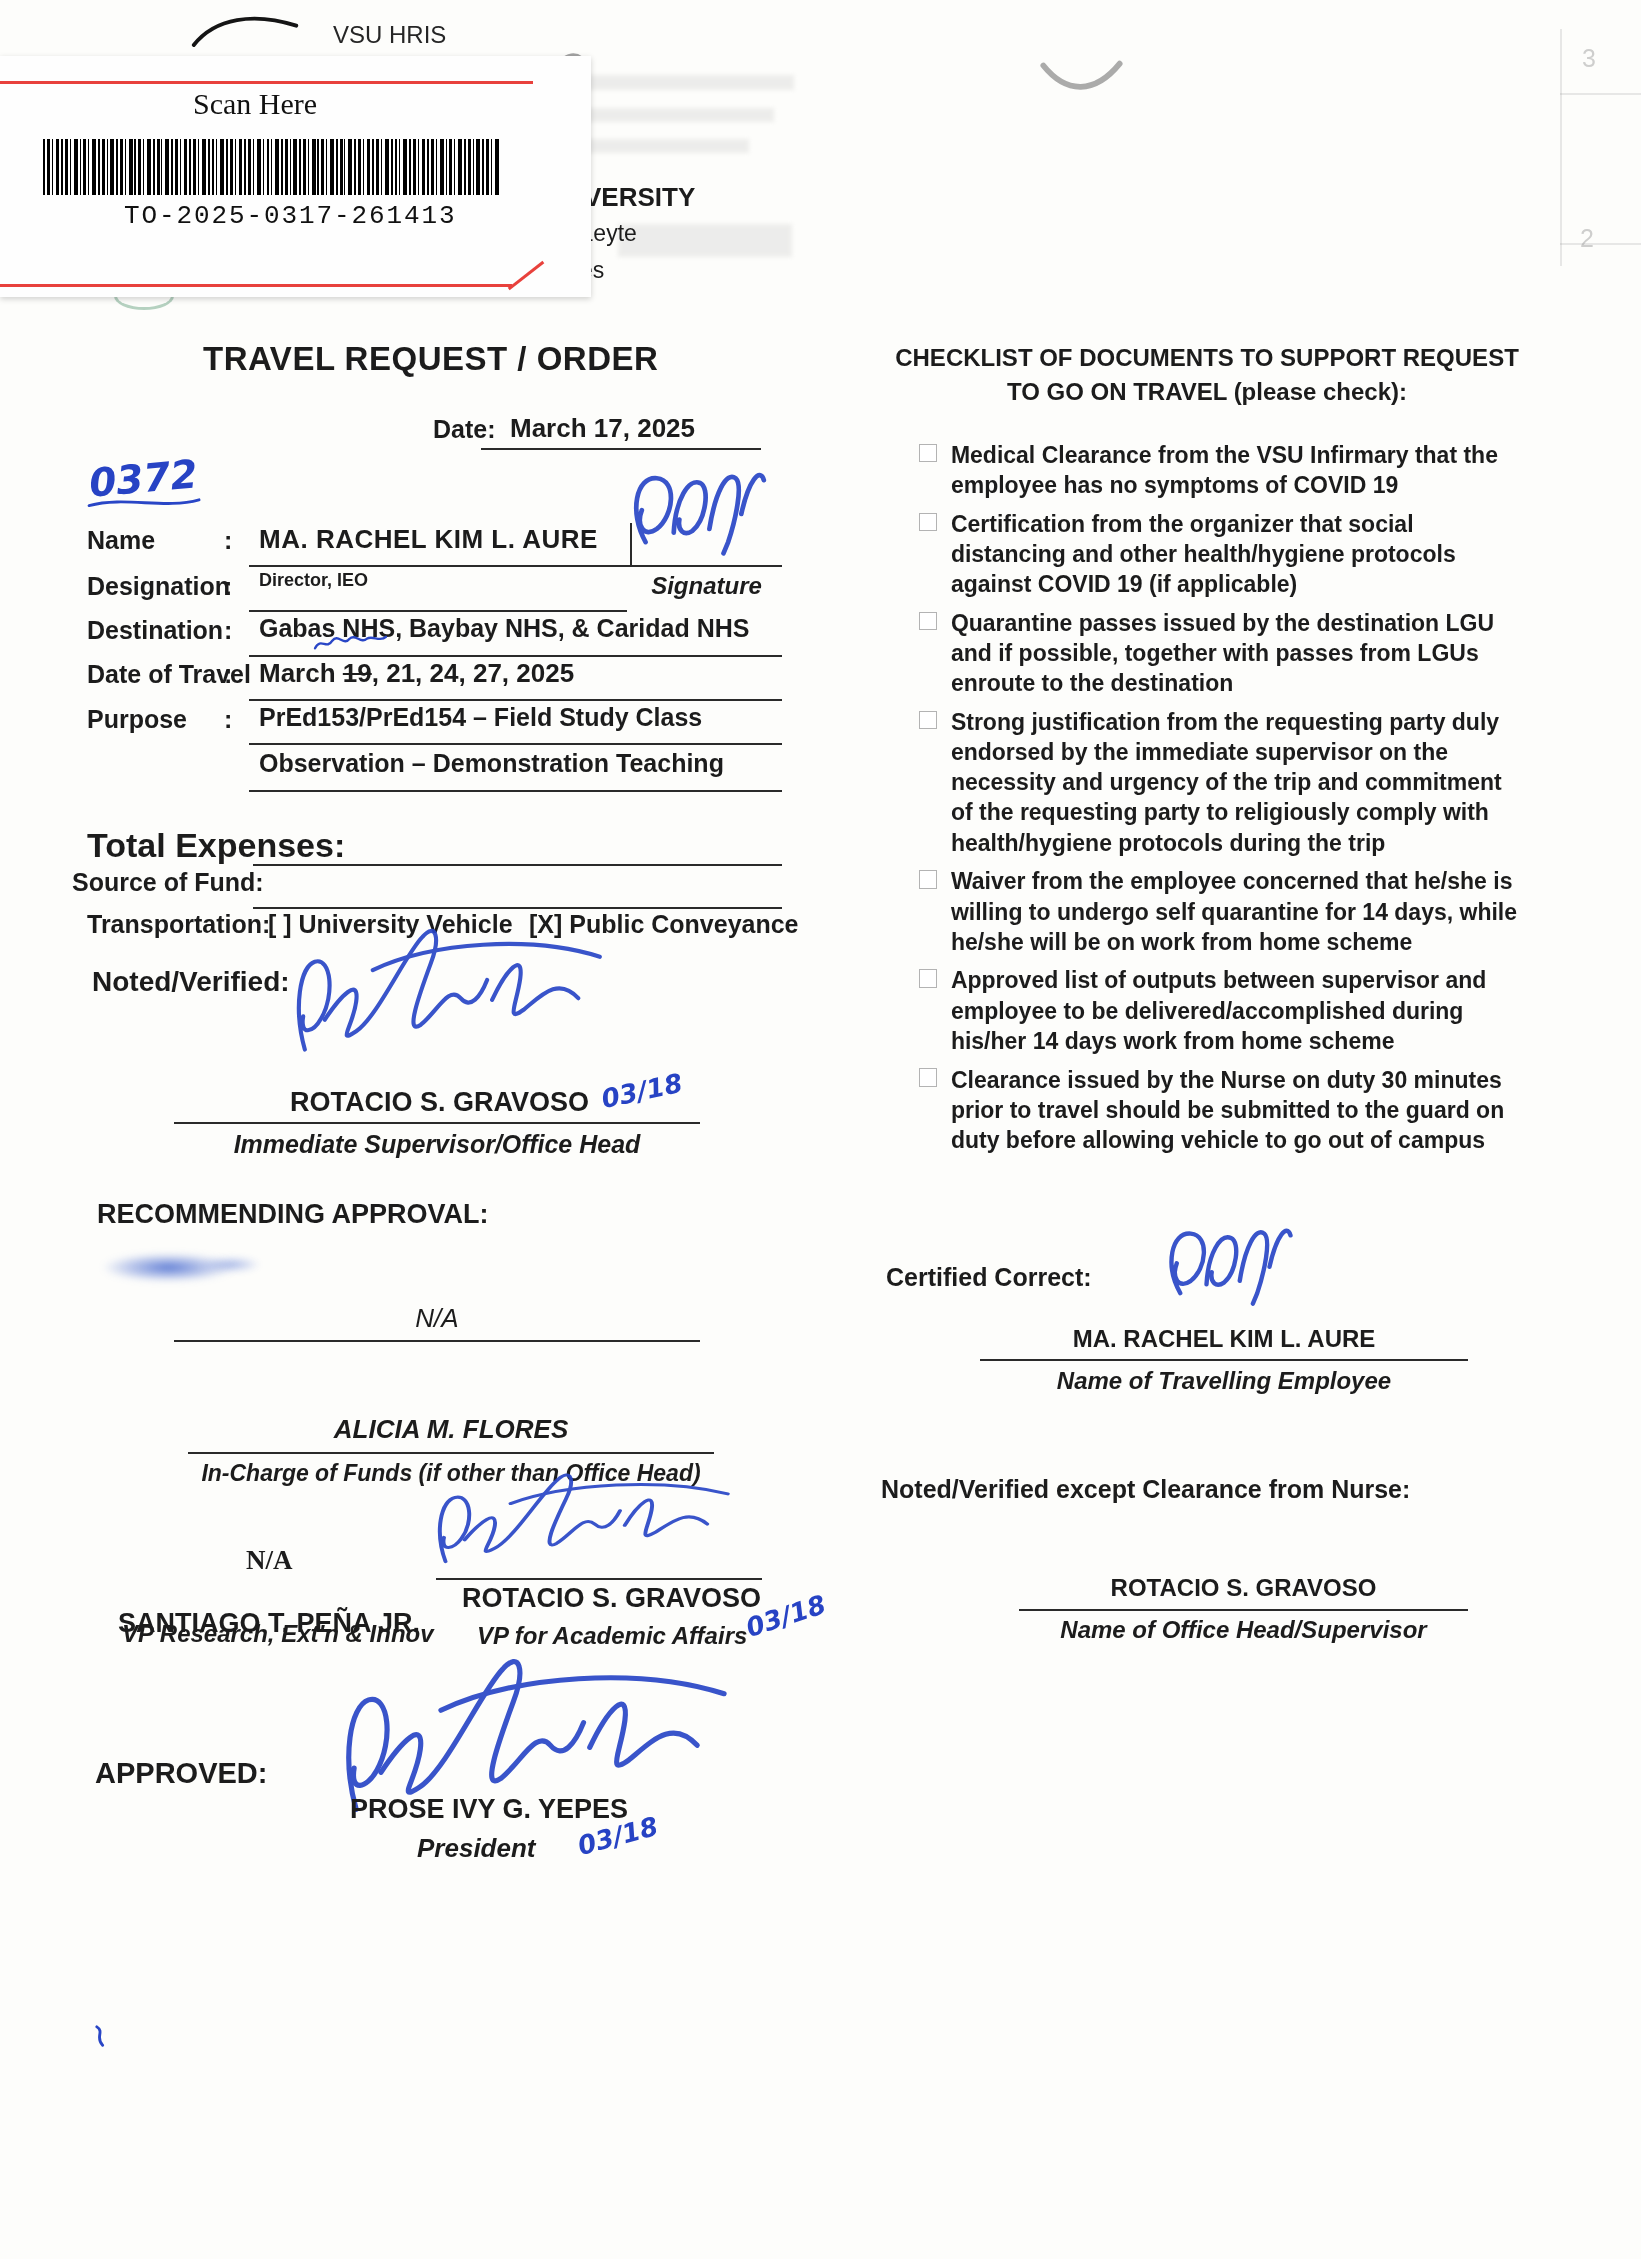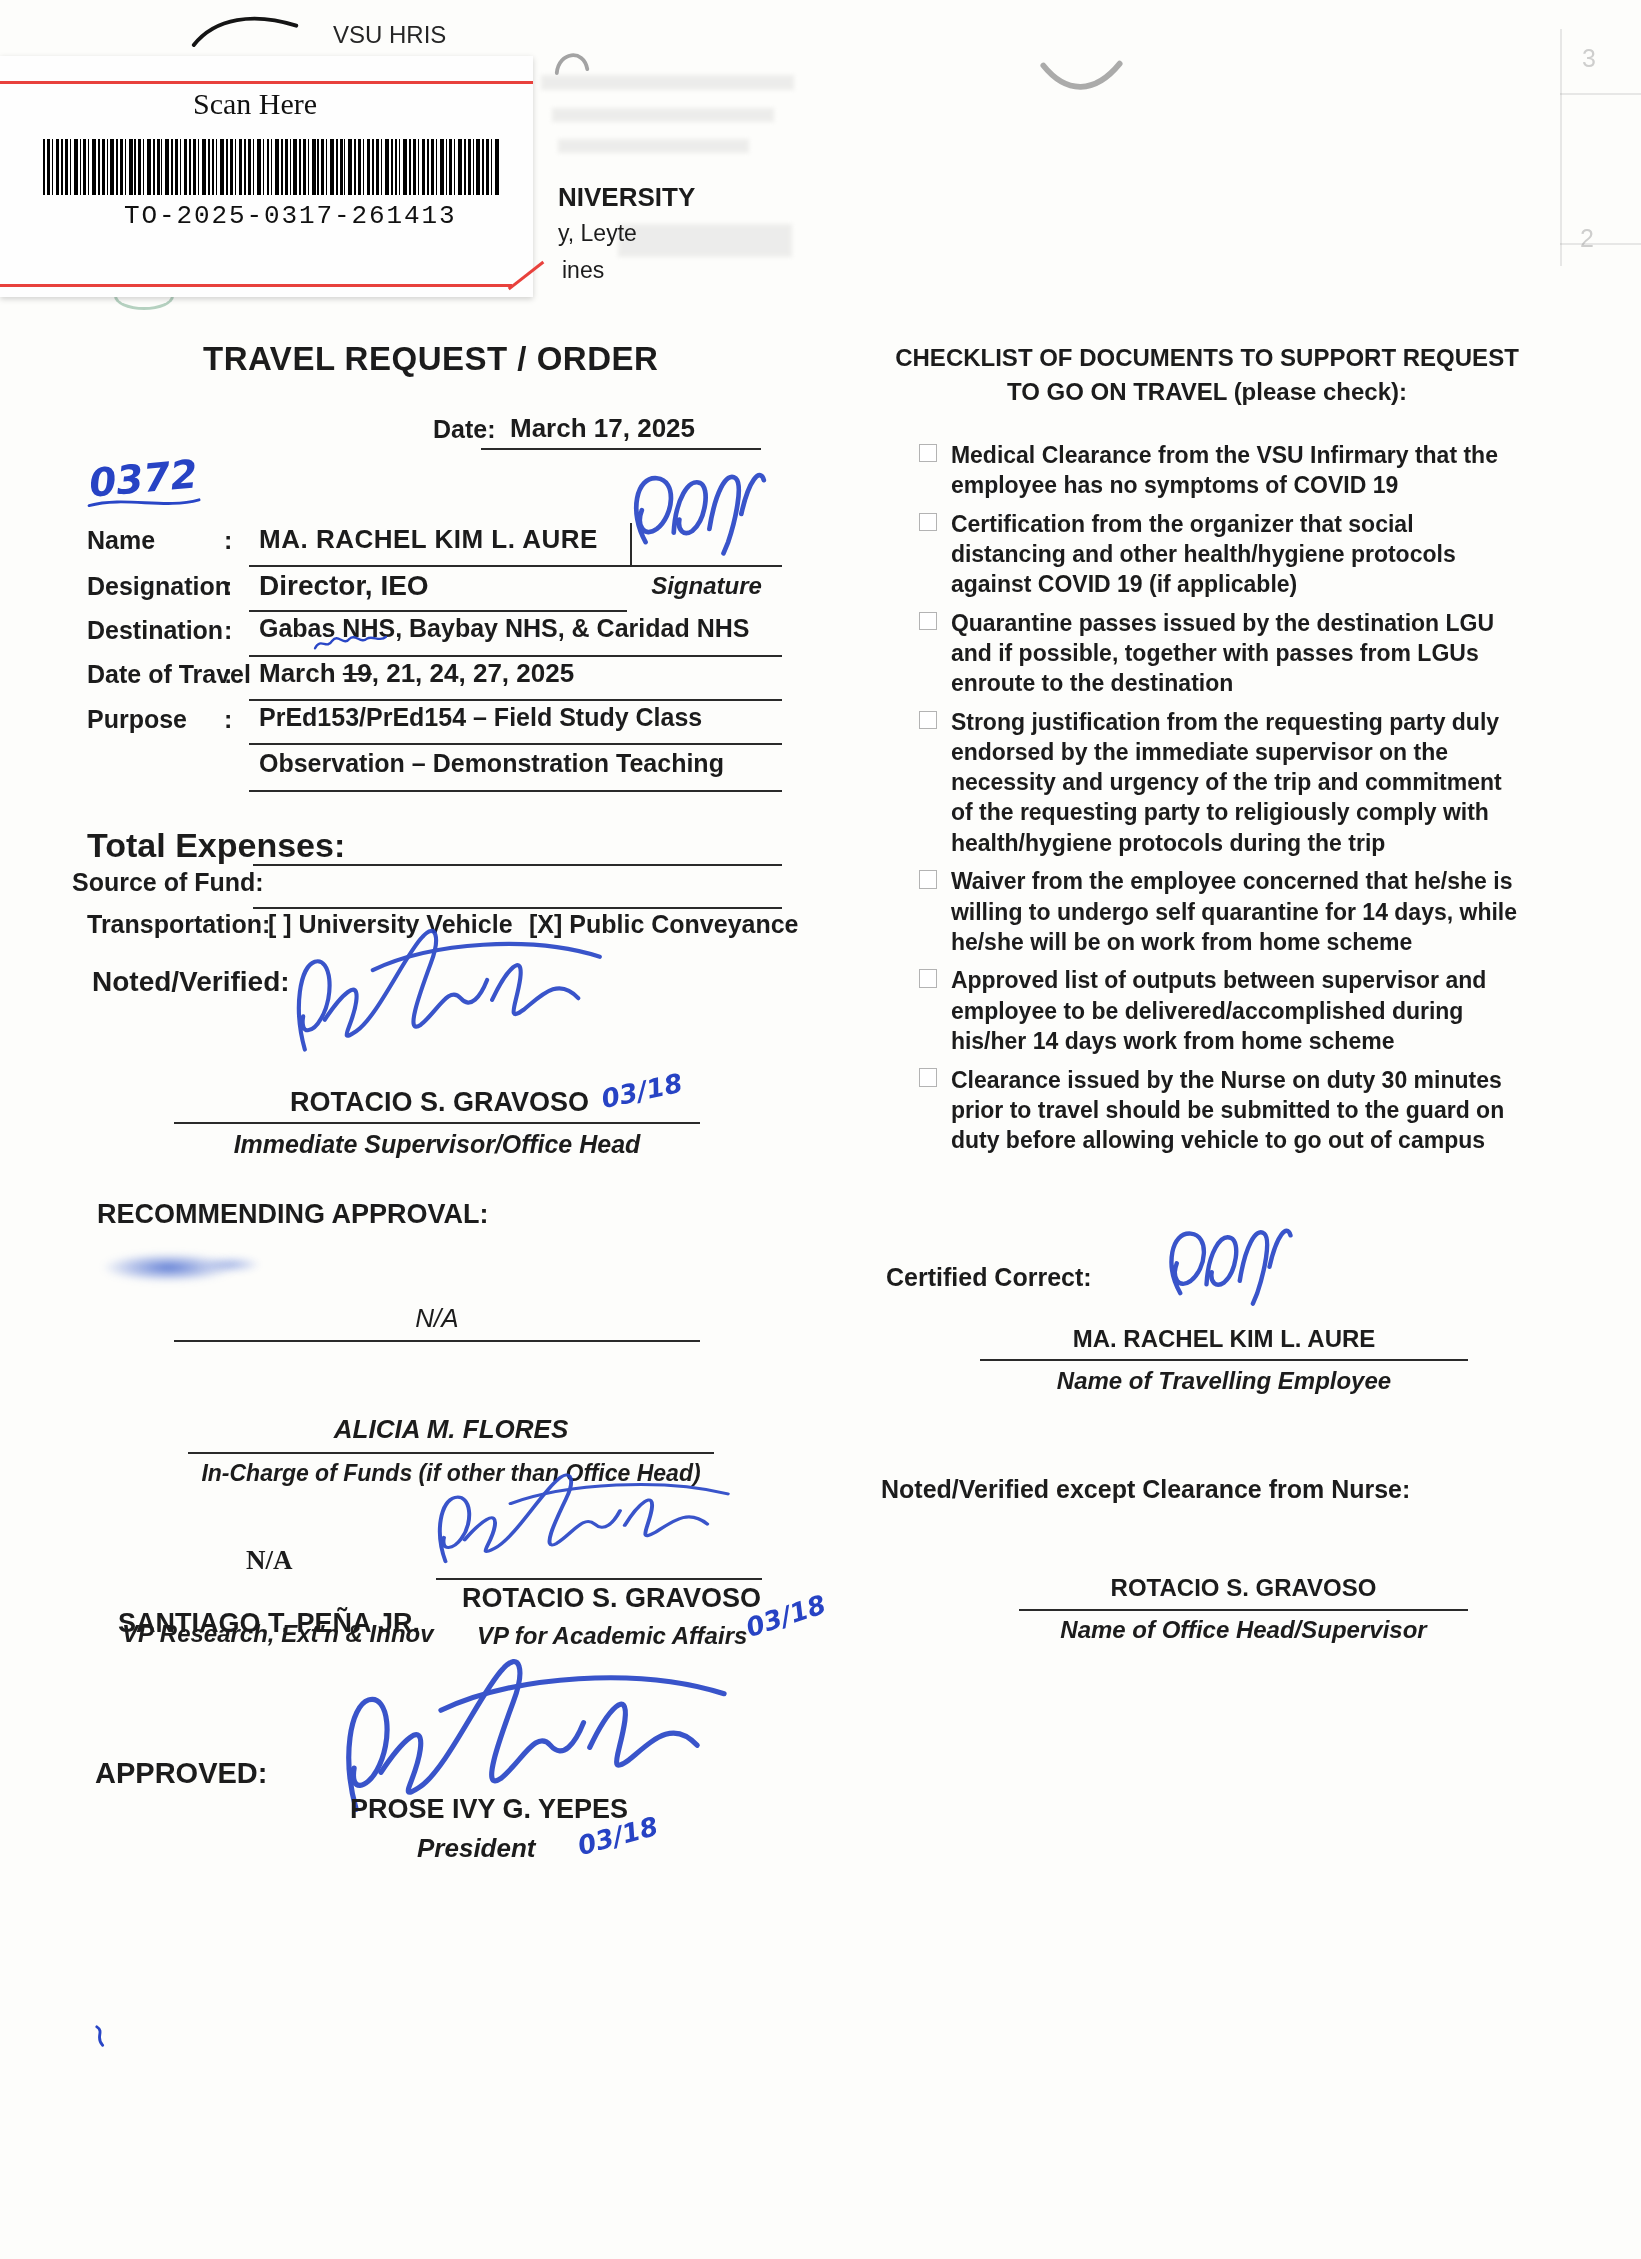--- a/index.html
+++ b/index.html
@@ -15,21 +15,21 @@
   .ln{position:absolute;height:1.9px;background:#2a2a2a;}
   .vln{position:absolute;width:1.9px;background:#2a2a2a;}
   .ctr{text-align:center;}
   .ghost{position:absolute;color:#8a8a8a;opacity:.4;}
   .gbar{position:absolute;background:#9b9b9b;opacity:.16;filter:blur(1.9px);}
   .gline{position:absolute;background:#9b9b9b;opacity:.22;}
   .sig{stroke:#2946c6;stroke-width:5;fill:none;stroke-linecap:round;stroke-linejoin:round;opacity:.92;}
   .ink{stroke:#2946c6;fill:none;stroke-linecap:round;}
   .chk{width:16.4px;height:16.4px;border:1.9px solid #b3b3b3;flex:0 0 auto;margin-top:3.9px;background:#fff;}
   .citem{display:flex;gap:13.5px;margin-bottom:8.7px;font-weight:700;font-size:23px;line-height:1.31;}
-  .sticker{position:absolute;left:0;top:56px;width:533px;height:241px;background:#fefefe;
+  .sticker{position:absolute;left:0;top:56px;width:591px;height:241px;background:#fefefe;
            box-shadow:0 1.9px 5.8px rgba(0,0,0,.18);}
   .redline{position:absolute;height:2.9px;background:#e8413c;}
   .barcode{position:absolute;left:43px;top:83px;width:456px;height:56px;
     background:repeating-linear-gradient(90deg,#000 0 1.9px,#fff 1.9px 3.9px,#000 3.9px 6.8px,#fff 6.8px 8.7px,#000 8.7px 9.7px,#fff 9.7px 12.6px,#000 12.6px 16.4px,#fff 16.4px 18.3px);}
   .smudge{position:absolute;border-radius:50%;filter:blur(3.9px);
     background:radial-gradient(ellipse,rgba(40,80,200,.75),rgba(40,80,200,0) 70%);}
 </style>
 </head>
 <body>
 
@@ -103,21 +103,21 @@
   <span class="abs b" style="left:224px;top:526px;font-size:25px;">:</span>
   <span class="abs b" style="left:259px;top:524px;font-size:26px;letter-spacing:0.5px;">MA. RACHEL KIM L. AURE</span>
   <div class="ln" style="left:249px;top:565px;width:533px;"></div>
   <div class="vln" style="left:630px;top:523px;height:42px;"></div>
   <svg class="abs" style="left:616px;top:452px;" width="153" height="122" viewBox="0 0 160 130">
       <use href="#sigSmall"></use>
     </svg>
 
   <span class="abs b" style="left:87px;top:572px;font-size:25px;">Designation</span>
   <span class="abs b" style="left:224px;top:572px;font-size:25px;">:</span>
-  <span class="abs b" style="left:259px;top:570px;font-size:28px;">Director, IEO</span>
+  <span class="abs b" style="left:259px;top:570px;font-size:18px;">Director, IEO</span>
   <div class="ln" style="left:249px;top:610px;width:378px;"></div>
   <span class="abs bi ctr" style="left:630px;top:572px;width:153px;font-size:24px;">Signature</span>
 
   <span class="abs b" style="left:87px;top:616px;font-size:25px;">Destination</span>
   <span class="abs b" style="left:224px;top:616px;font-size:25px;">:</span>
   <span class="abs b" style="left:259px;top:614px;font-size:25px;text-align:center;">Gabas NHS, Baybay NHS, &amp; Caridad NHS</span>
   <div class="ln" style="left:249px;top:655px;width:533px;"></div>
 
   <span class="abs b" style="left:87px;top:660px;font-size:25px;">Date of Travel</span>
   <span class="abs b" style="left:224px;top:660px;font-size:25px;">:</span>

